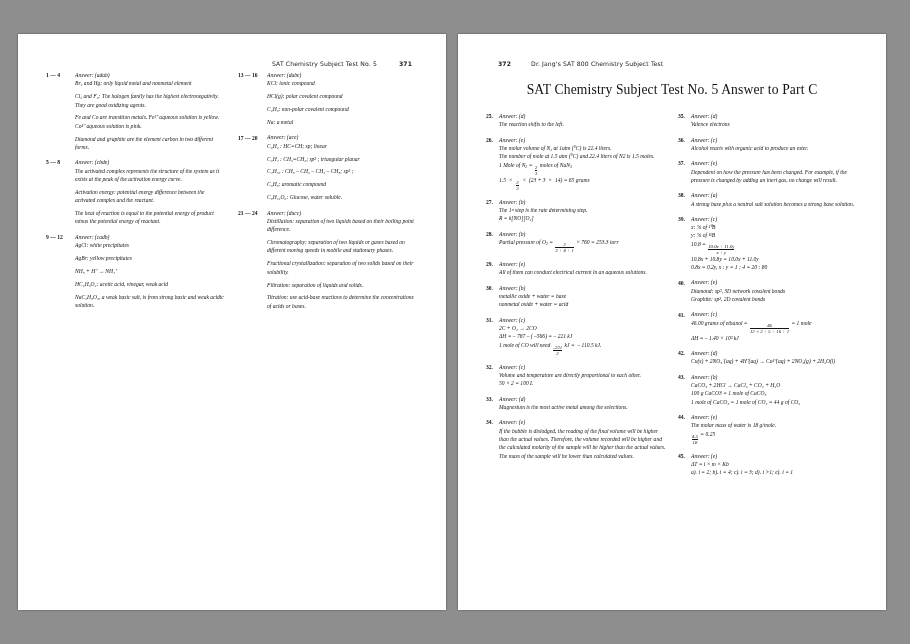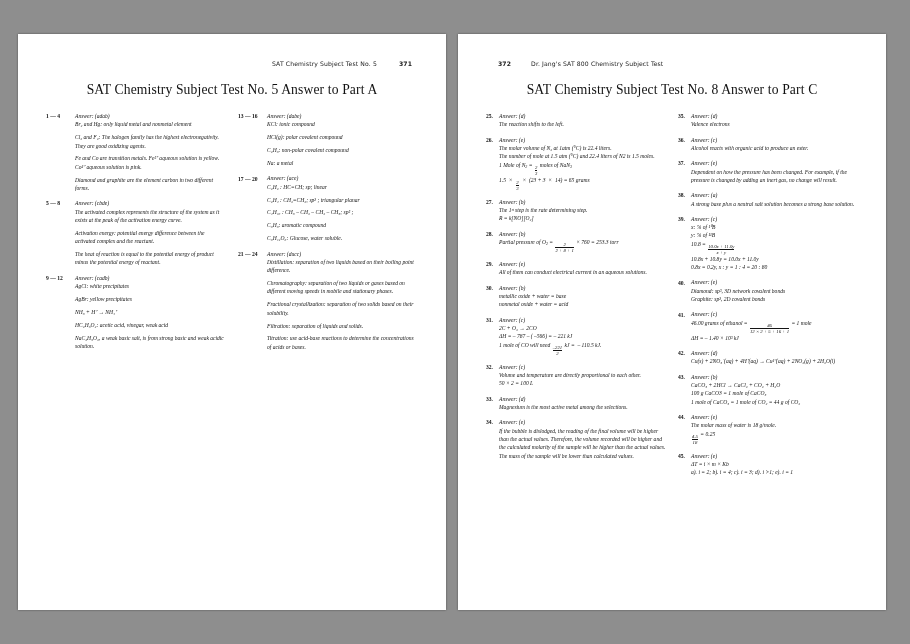--- a/index.html
+++ b/index.html
@@ -142,21 +142,20 @@
   <div class="spine"></div>
 
   <div class="page page-left">
     <div class="page-inner">
 
       <div class="runhead right-aligned">
         <span>SAT Chemistry Subject Test No. 5</span>
         <span class="folio">371</span>
       </div>
 
-      <h1 class="page-title">SAT Chemistry Subject Test No. 5 Answer to Part A</h1>
 
       <div class="columns">
 
         <div class="col">
 
           <div class="entry range">
             <div class="num">1 — 4</div>
             <div class="body">
               <p class="tight">Answer: (adab)</p>
               <p>Br₂ and Hg: only liquid metal and nonmetal element</p>
@@ -233,21 +232,21 @@
   </div>
 
   <div class="page page-right">
     <div class="page-inner">
 
       <div class="runhead left-aligned">
         <span class="folio">372</span>
         <span>Dr. Jang's SAT 800 Chemistry Subject Test</span>
       </div>
 
-      <h1 class="page-title">SAT Chemistry Subject Test No. 8 Answer to Part C</h1>
+      <h1 class="page-title">SAT Chemistry Subject Test No. 5 Answer to Part C</h1>
 
       <div class="columns">
 
         <div class="col">
 
           <div class="entry plain">
             <div class="num">25.</div>
             <div class="body">
               <p class="tight">Answer: (d)</p>
               <p>The reaction shifts to the left.</p>

